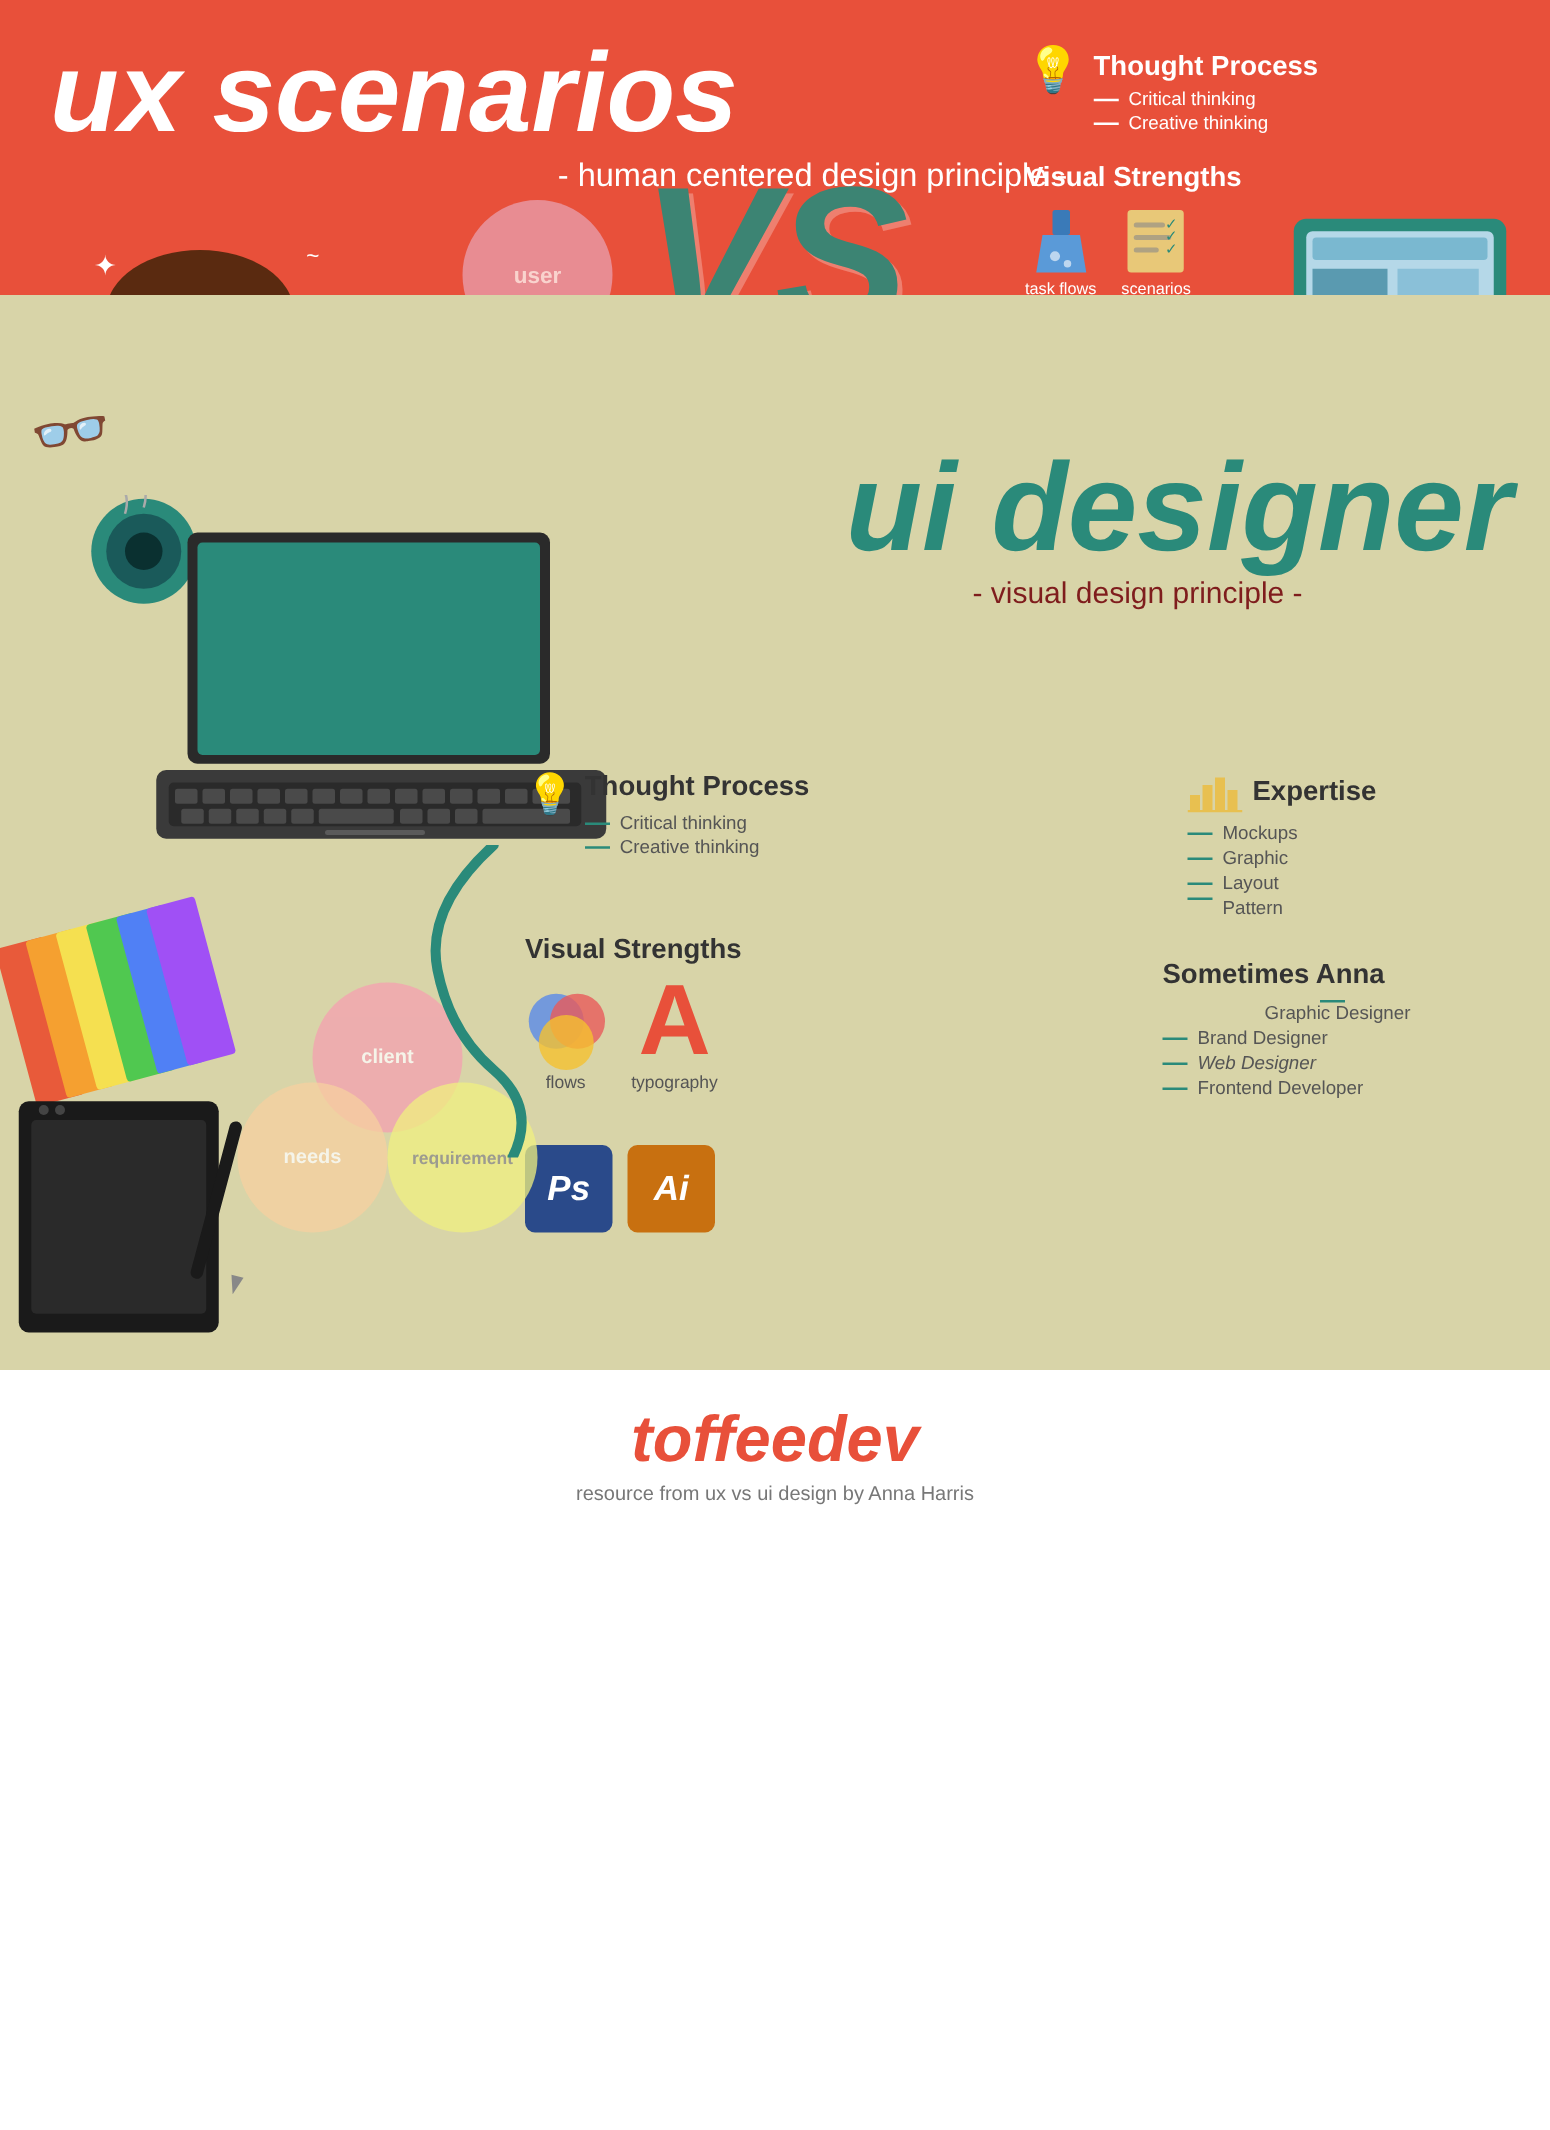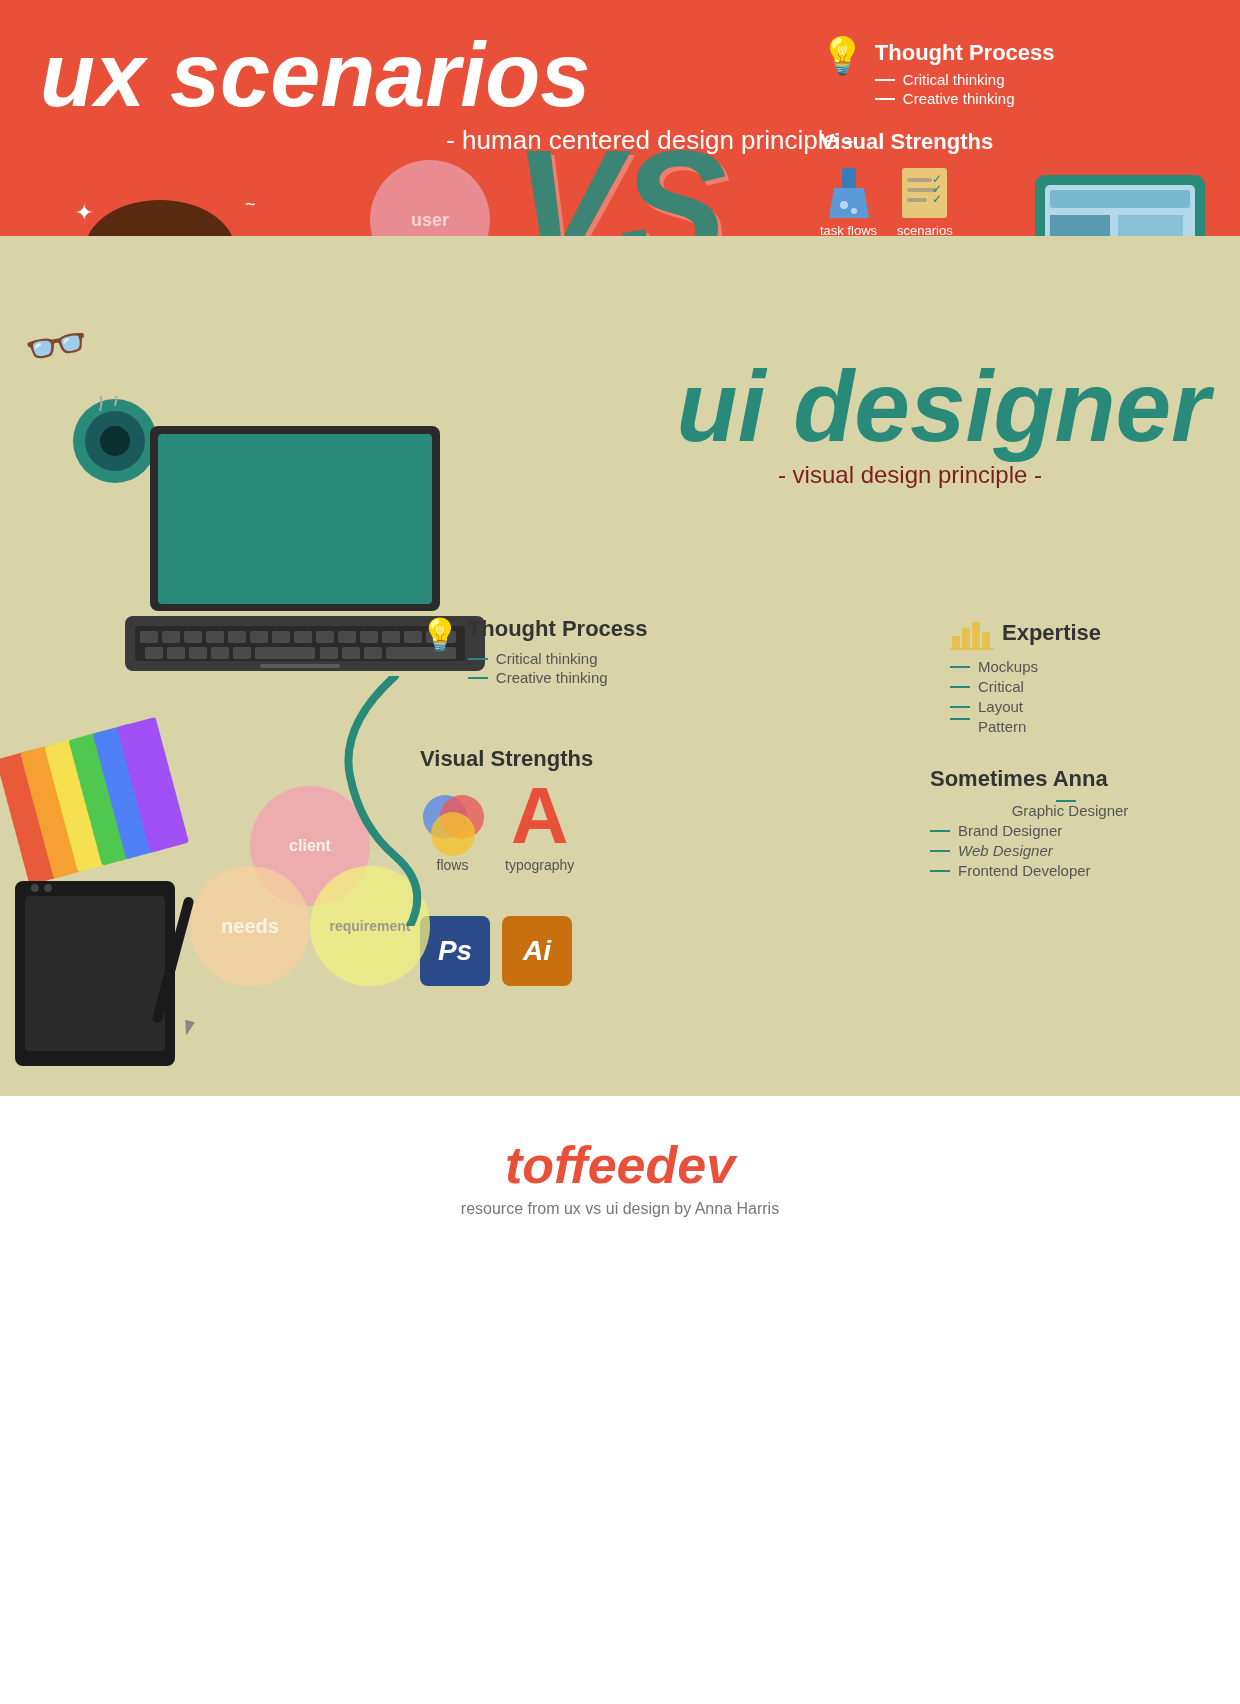--- a/index.html
+++ b/index.html
@@ -166,21 +166,21 @@
       font-weight: bold;
       color: #fff;
       font-style: italic;
     }
     .ps-icon { background: #2a4a8a; }
     .ai-icon { background: #c87010; }
 
     
     .footer {
       background: #fff;
-      padding: 39px;
+      padding: 26px;
       text-align: center;
     }
     .footer-brand {
       font-size: 52px;
       font-weight: 900;
       color: #e8503a;
       font-style: italic;
     }
     .footer-credit {
       font-size: 16px;
@@ -457,21 +457,21 @@
     </div>
     <div class="tool-icon ai-icon">
       <span>Ai</span>
     </div>
   </div>
 
   <div style="position:absolute; left:180px; top:550px; width:260px; height:220px;">
     <div style="position:absolute;border-radius:50%;opacity:0.75;width:120px;height:120px;background:#f5a0b0;top:0;left:70px;display:flex;align-items:center;justify-content:center;font-size:16px;font-weight:bold;color:#fff;">
       <span>client</span>
     </div>
-    <div style="position:absolute;border-radius:50%;opacity:0.75;width:120px;height:120px;background:#f7d0a0;top:80px;left:10px;display:flex;align-items:center;justify-content:center;font-size:20px;font-weight:bold;color:#fff;">
+    <div style="position:absolute;border-radius:50%;opacity:0.75;width:120px;height:120px;background:#f7d0a0;top:80px;left:10px;display:flex;align-items:center;justify-content:center;font-size:16px;font-weight:bold;color:#fff;">
       <span>needs</span>
     </div>
     <div style="position:absolute;border-radius:50%;opacity:0.75;width:120px;height:120px;background:#f0f080;top:80px;left:130px;display:flex;align-items:center;justify-content:center;font-size:14px;font-weight:bold;color:#888;">
       <span>requirement</span>
     </div>
   </div>
 
   <div style="position:absolute; right:30px; top:380px; width:260px;">
     <div style="display:flex;align-items:center;margin-bottom:8px;">
       <svg width="44" height="34" viewBox="0 0 44 34" style="margin-right:8px">
@@ -482,21 +482,21 @@
         <rect x="0" y="32" width="44" height="2" fill="#e8c050"></rect>
       </svg>
       <span class="ui-section-title" style="margin-bottom:0;">Expertise</span>
     </div>
     <div style="display:flex;align-items:center;color:#555;font-size:15px;margin:3px 0;">
       <div style="width:20px;height:2px;background:#2a8a7a;margin-right:8px;flex-shrink:0;"></div>
       <span>Mockups</span>
     </div>
     <div style="display:flex;align-items:center;color:#555;font-size:15px;margin:3px 0;">
       <div style="width:20px;height:2px;background:#2a8a7a;margin-right:8px;flex-shrink:0;"></div>
-      <span>Critical</span>
+      <span>Graphic</span>
     </div>
     <div style="display:flex;align-items:center;color:#555;font-size:15px;margin:3px 0;">
       <div style="width:20px;height:2px;background:#2a8a7a;margin-right:8px;flex-shrink:0;"></div>
       <span>Layout</span>
     </div>
     <div style="display:flex;align-items:flex-start;color:#555;font-size:15px;margin:3px 0;">
       <div style="width:20px;height:2px;background:#2a8a7a;margin-right:8px;flex-shrink:0;"></div>
       <span>Pattern</span>
     </div>
   </div>

